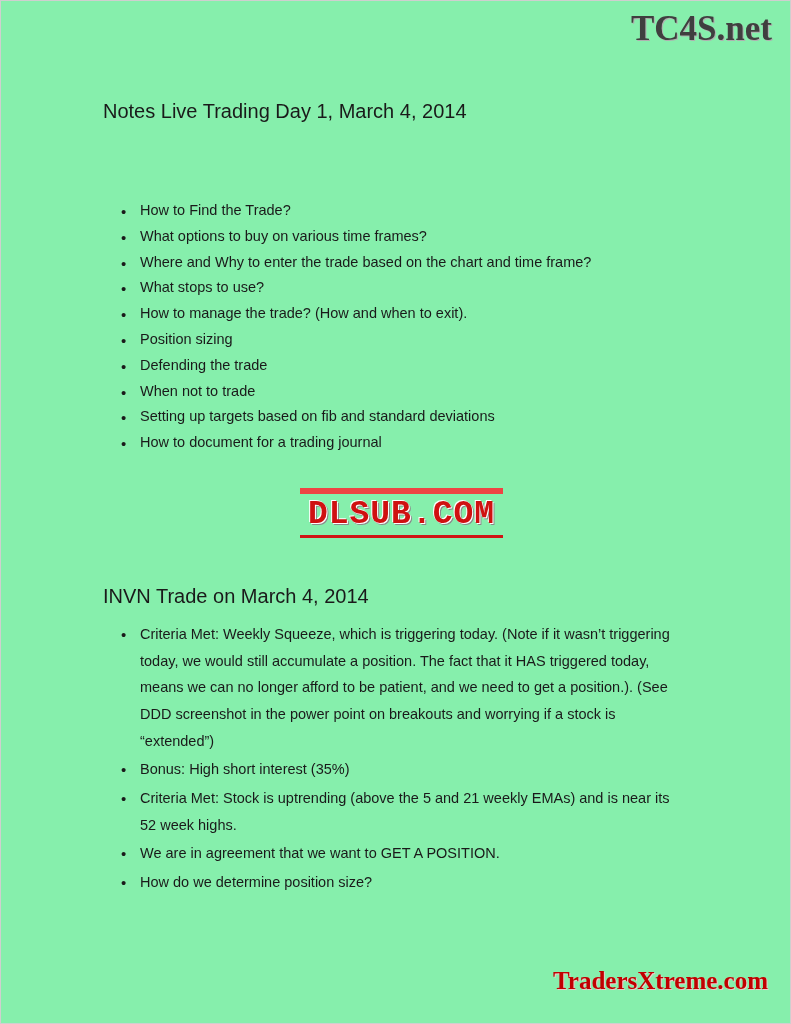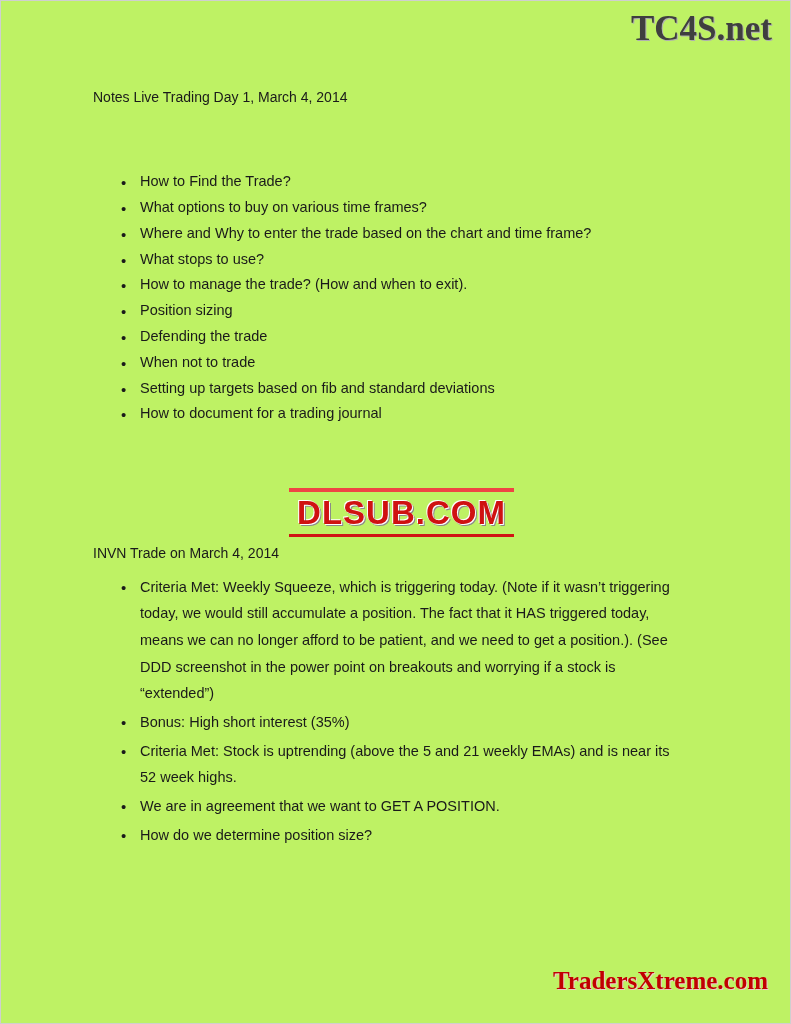--- a/index.html
+++ b/index.html
@@ -14,21 +14,21 @@
     font-family: "Liberation Sans", sans-serif;
     color: #000000;
     overflow: hidden;
   }
   .page {
     position: relative;
     width: 791px;
     height: 1024px;
     box-sizing: border-box;
     border: 1px solid #cfcfcf;
-    background: #bef264;
+    background: #86efac;
   }
 
   
   .site-watermark {
     position: absolute;
     top: 8px;
     right: 18px;
     font-family: "Liberation Serif", serif;
     font-size: 35px;
     font-weight: bold;
@@ -39,23 +39,23 @@
 
   
   .doc {
     position: absolute;
     left: 92px;
     top: 86px;
     width: 610px;
   }
 
   .para {
-    font-size: 14px;
+    font-size: 20px;
     line-height: 1.45;
-    margin: 0;
+    margin: 10px;
     color: #1a1a1a;
   }
 
   .spacer-lg { height: 52px; }
 
   ul.bullets {
     list-style: none;
     margin: 10px 17px 0 0;
     padding: 0;
   }
@@ -86,28 +86,28 @@
   
   .stamp-wrap {
     position: absolute;
     left: 258px;
     top: 487px;
     width: 285px;
     text-align: center;
   }
   .stamp {
     display: inline-block;
-    font-family: Liberation Sans, sans-serif;
+    font-family: Liberation Mono, monospace;
     font-weight: bold;
     font-size: 33px;
     letter-spacing: 1px;
     color: #cf1111;
     background: transparent;
     padding: 2px 8px;
-    border-top: 4px solid #ef4444;
+    border-top: 6px solid #ef4444;
     border-bottom: 3px solid #d01515;
     text-shadow:
       1px 1px 0 #ffffff,
       2px 2px 0 #8a8a8a,
       -1px -1px 0 #ffffff;
     white-space: nowrap;
   }
 
   
   .brand-footer {

